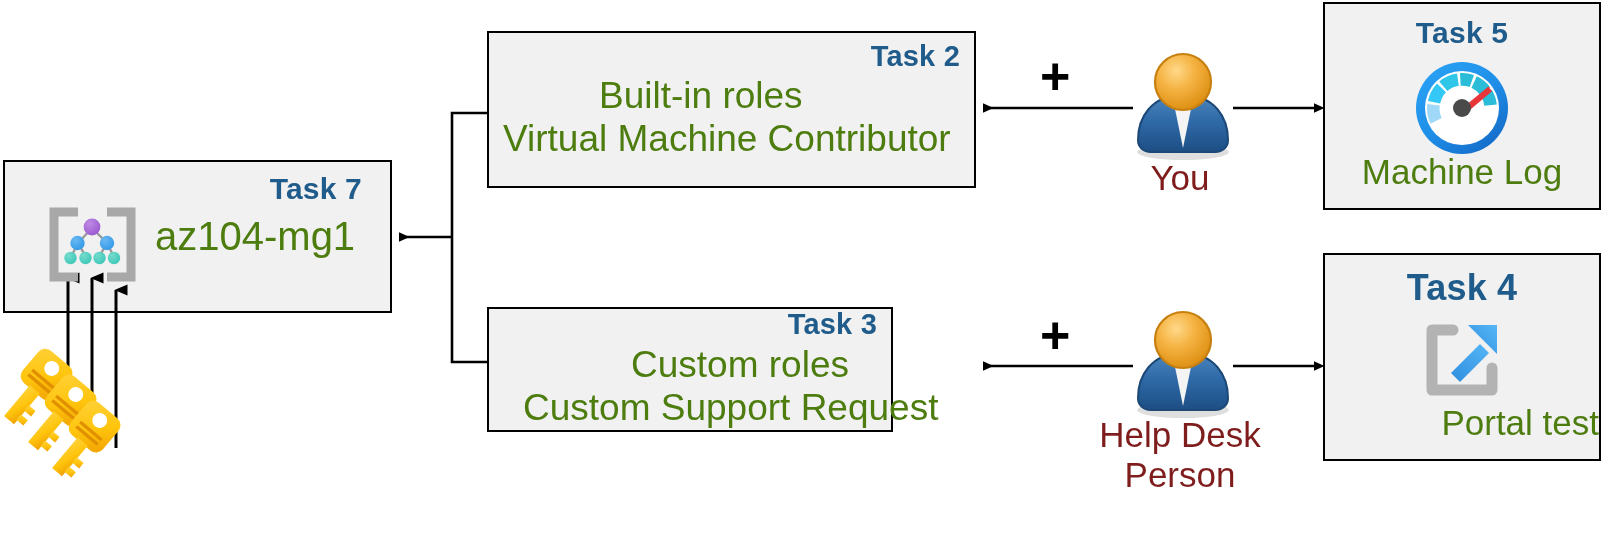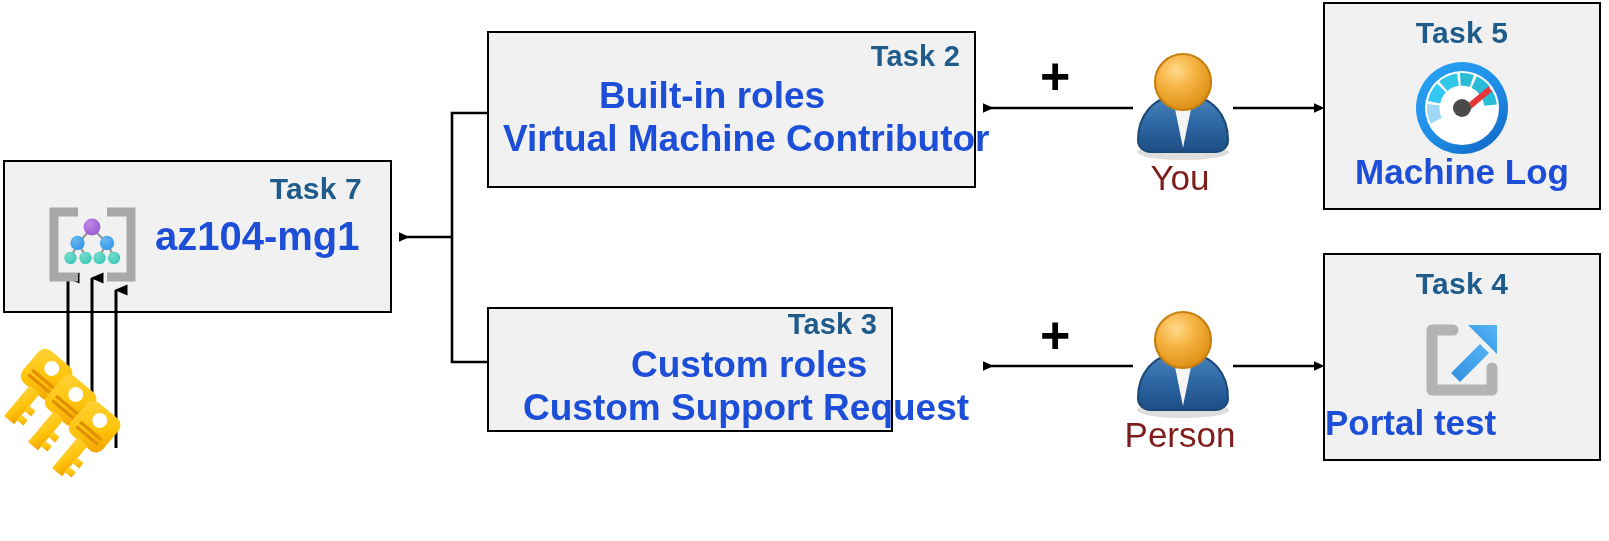--- a/index.html
+++ b/index.html
@@ -24,23 +24,23 @@
   }
   .task-tag{
     position:absolute;
     font-weight:bold;
     color:#1f5c8b;
     letter-spacing:.2px;
     white-space:nowrap;
   }
   .box-text{
     position:absolute;
-    color:#1d4ed8;
+    color:#4d7c0f;
     white-space:nowrap;
-    font-weight:700;
+    font-weight:400;
   }
 
   
   #task1{ left:3px; top:160px; width:389px; height:153px; }
   #task1 .task-tag{ right:28px; top:10px; font-size:30px; }
   #task1 .box-text{ left:150px; top:52px; font-size:40px; }
 
   
   #task2{ left:487px; top:31px; width:489px; height:157px;padding-left:16px; }
   #task2 .task-tag{ right:14px; top:7px; font-size:29px; }
@@ -53,22 +53,22 @@
   #task3 .l1{ left:142px; top:35px; font-size:37px; }
   #task3 .l2{ left:34px; top:78px; font-size:37px; }
 
   
   #task5{ left:1323px; top:2px; width:278px; height:208px; }
   #task5 .task-tag{ left:0; right:0; top:12px; font-size:30px; text-align:center; }
   #task5 .box-text{ left:0; right:0; top:148px; font-size:35px; text-align:center; }
 
   
   #task4{ left:1323px; top:253px; width:278px; height:208px; }
-  #task4 .task-tag{ left:0; right:0; top:12px; font-size:30px; text-align:center; }
-  #task4 .box-text{ left:0; right:0; top:148px; font-size:35px; text-align:left; }
+  #task4 .task-tag{ left:0; right:0; top:12px; font-size:36px; text-align:center; }
+  #task4 .box-text{ left:0; right:0; top:148px; font-size:35px; text-align:right; }
 
   
   #art{ position:absolute; left:0; top:0; width:1609px; height:541px; pointer-events:none; }
 
   
   .person-label{
     position:absolute;
     text-align:center;
     color:#7f1d1d;
     font-size:35px;
@@ -120,20 +120,21 @@
   <div class="box" id="task4">
     <span class="task-tag">Task 4</span>
     <span class="box-text">Portal test</span>
   </div>
 
   <span class="plus" id="plus1">+</span>
   <span class="plus" id="plus2">+</span>
 
   <div class="person-label" id="you-label">You</div>
   <div class="person-label" id="hd-label">
+    <div>Help Desk</div>
     <div>Person</div>
   </div>
 
   <svg id="art" viewBox="0 0 1609 541" xmlns="http://www.w3.org/2000/svg">
     <defs>
       <marker id="ahL" markerWidth="11" markerHeight="11" refX="9.5" refY="5.5" orient="auto-start-reverse" markerUnits="userSpaceOnUse">
         <path d="M0,5.5 L11,0.4 L11,10.6 Z" fill="#000"></path>
       </marker>
       <marker id="ahR" markerWidth="11" markerHeight="11" refX="1.5" refY="5.5" orient="auto" markerUnits="userSpaceOnUse">
         <path d="M11,5.5 L0,0.4 L0,10.6 Z" fill="#000"></path>

